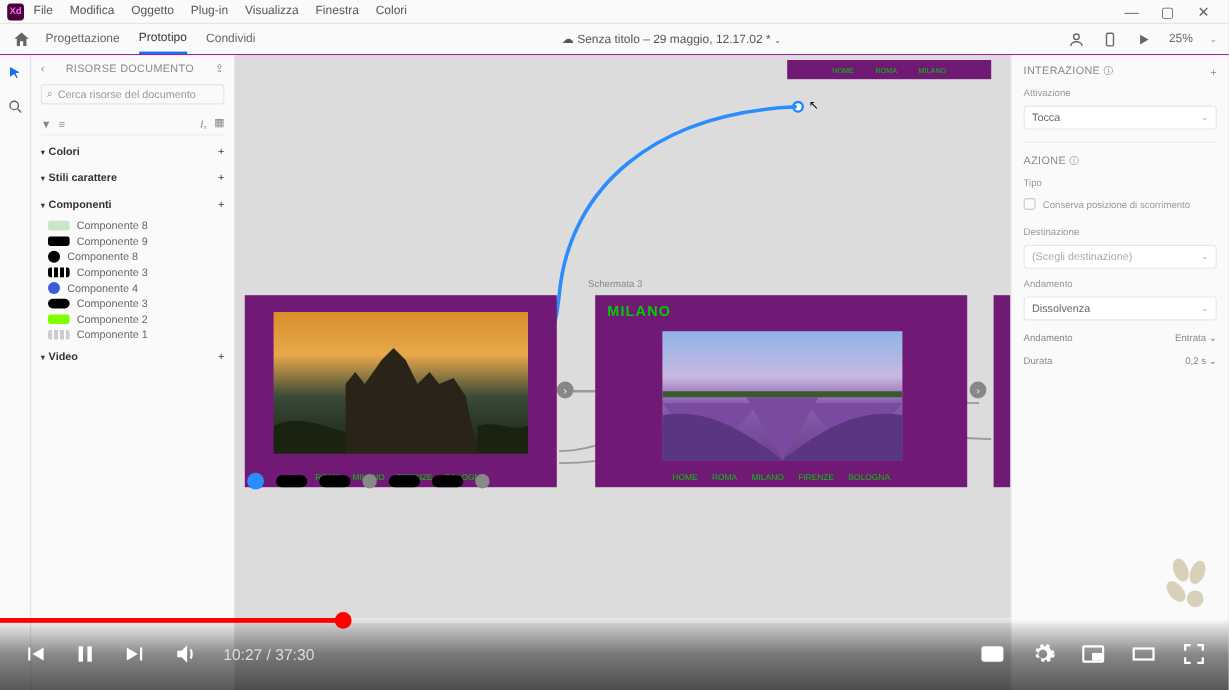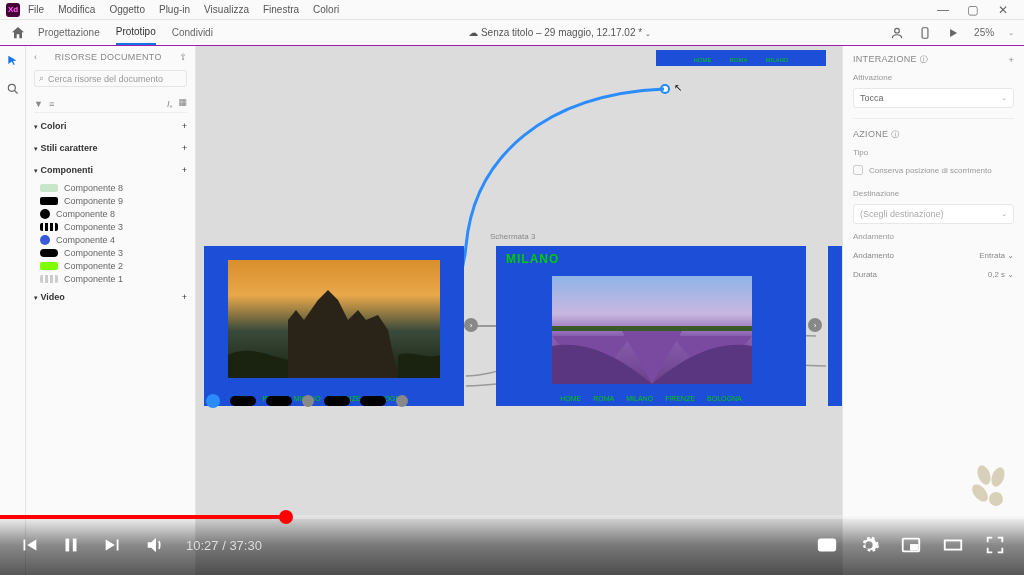--- a/index.html
+++ b/index.html
@@ -32,21 +32,21 @@
 .canvas{flex:1;background:#dcdcdc;position:relative;overflow:hidden}
 .rightpanel{width:182px;background:#fafafa;border-left:1px solid #e5e5e5;font-size:9px;color:#666;padding:8px 10px;display:flex;flex-direction:column;gap:6px}
 .rp-head{display:flex;align-items:center;justify-content:space-between;font-size:9px;letter-spacing:.3px;color:#888}
 .rp-label{font-size:8px;color:#999;margin-top:2px}
 .rp-field{border:1px solid #e8e8e8;background:#fff;border-radius:3px;padding:4px 6px;font-size:9px;color:#666;display:flex;justify-content:space-between;align-items:center}
 .rp-field .chev{font-size:7px;color:#aaa}
 .rp-check{display:flex;align-items:center;gap:6px;font-size:8px;color:#999;margin:2px 0 6px}
 .rp-check .box{width:10px;height:10px;border:1px solid #ccc;border-radius:2px}
 .rp-row{display:flex;justify-content:space-between;font-size:8px;color:#888;margin-top:4px}
 hr.sep{border:none;border-top:1px solid #eee;margin:4px 0}
-.artboard{position:absolute;background:#1d4ed8}
+.artboard{position:absolute;background:#701a75}
 .ab-nav{position:absolute;bottom:4px;left:0;right:0;display:flex;justify-content:center;gap:14px;font-size:7px;color:#0c0}
 .ab-title{position:absolute;top:6px;left:10px;font-size:12px;color:#0c0;font-weight:bold;letter-spacing:1px}
 .ab-img{position:absolute;background:#333}
 .artlabel{position:absolute;font-size:8px;color:#888}
 .wire{position:absolute;pointer-events:none}
 .videobar{position:absolute;left:0;right:0;bottom:0;height:60px;background:linear-gradient(to top,rgba(0,0,0,.65),rgba(0,0,0,.45),rgba(0,0,0,0));color:#fff;display:flex;flex-direction:column}
 .progress{height:4px;background:rgba(255,255,255,.3);position:relative;margin-bottom:6px}
 .progress .fill{position:absolute;left:0;top:0;bottom:0;background:#ff0000}
 .progress .dot{position:absolute;top:-5px;width:14px;height:14px;border-radius:50%;background:#ff0000}
 .controls{display:flex;align-items:center;padding:0 18px;height:40px;gap:20px}
@@ -297,20 +297,24 @@
         <span>Conserva posizione di scorrimento</span>
       </div>
 
     <div class="rp-label">Destinazione</div>
     <div class="rp-field">
         <span style="color:#aaa">(Scegli destinazione)</span>
         <span class="chev">⌄</span>
       </div>
 
     <div class="rp-label">Andamento</div>
+    <div class="rp-field">
+        <span>Dissolvenza</span>
+        <span class="chev">⌄</span>
+      </div>
 
     <div class="rp-row">
       <span>Andamento</span>
       <span><span>Entrata</span> <span class="chev">⌄</span></span>
     </div>
     <div class="rp-row">
       <span>Durata</span>
       <span><span>0,2 s</span> <span class="chev">⌄</span></span>
     </div>
   </div>

